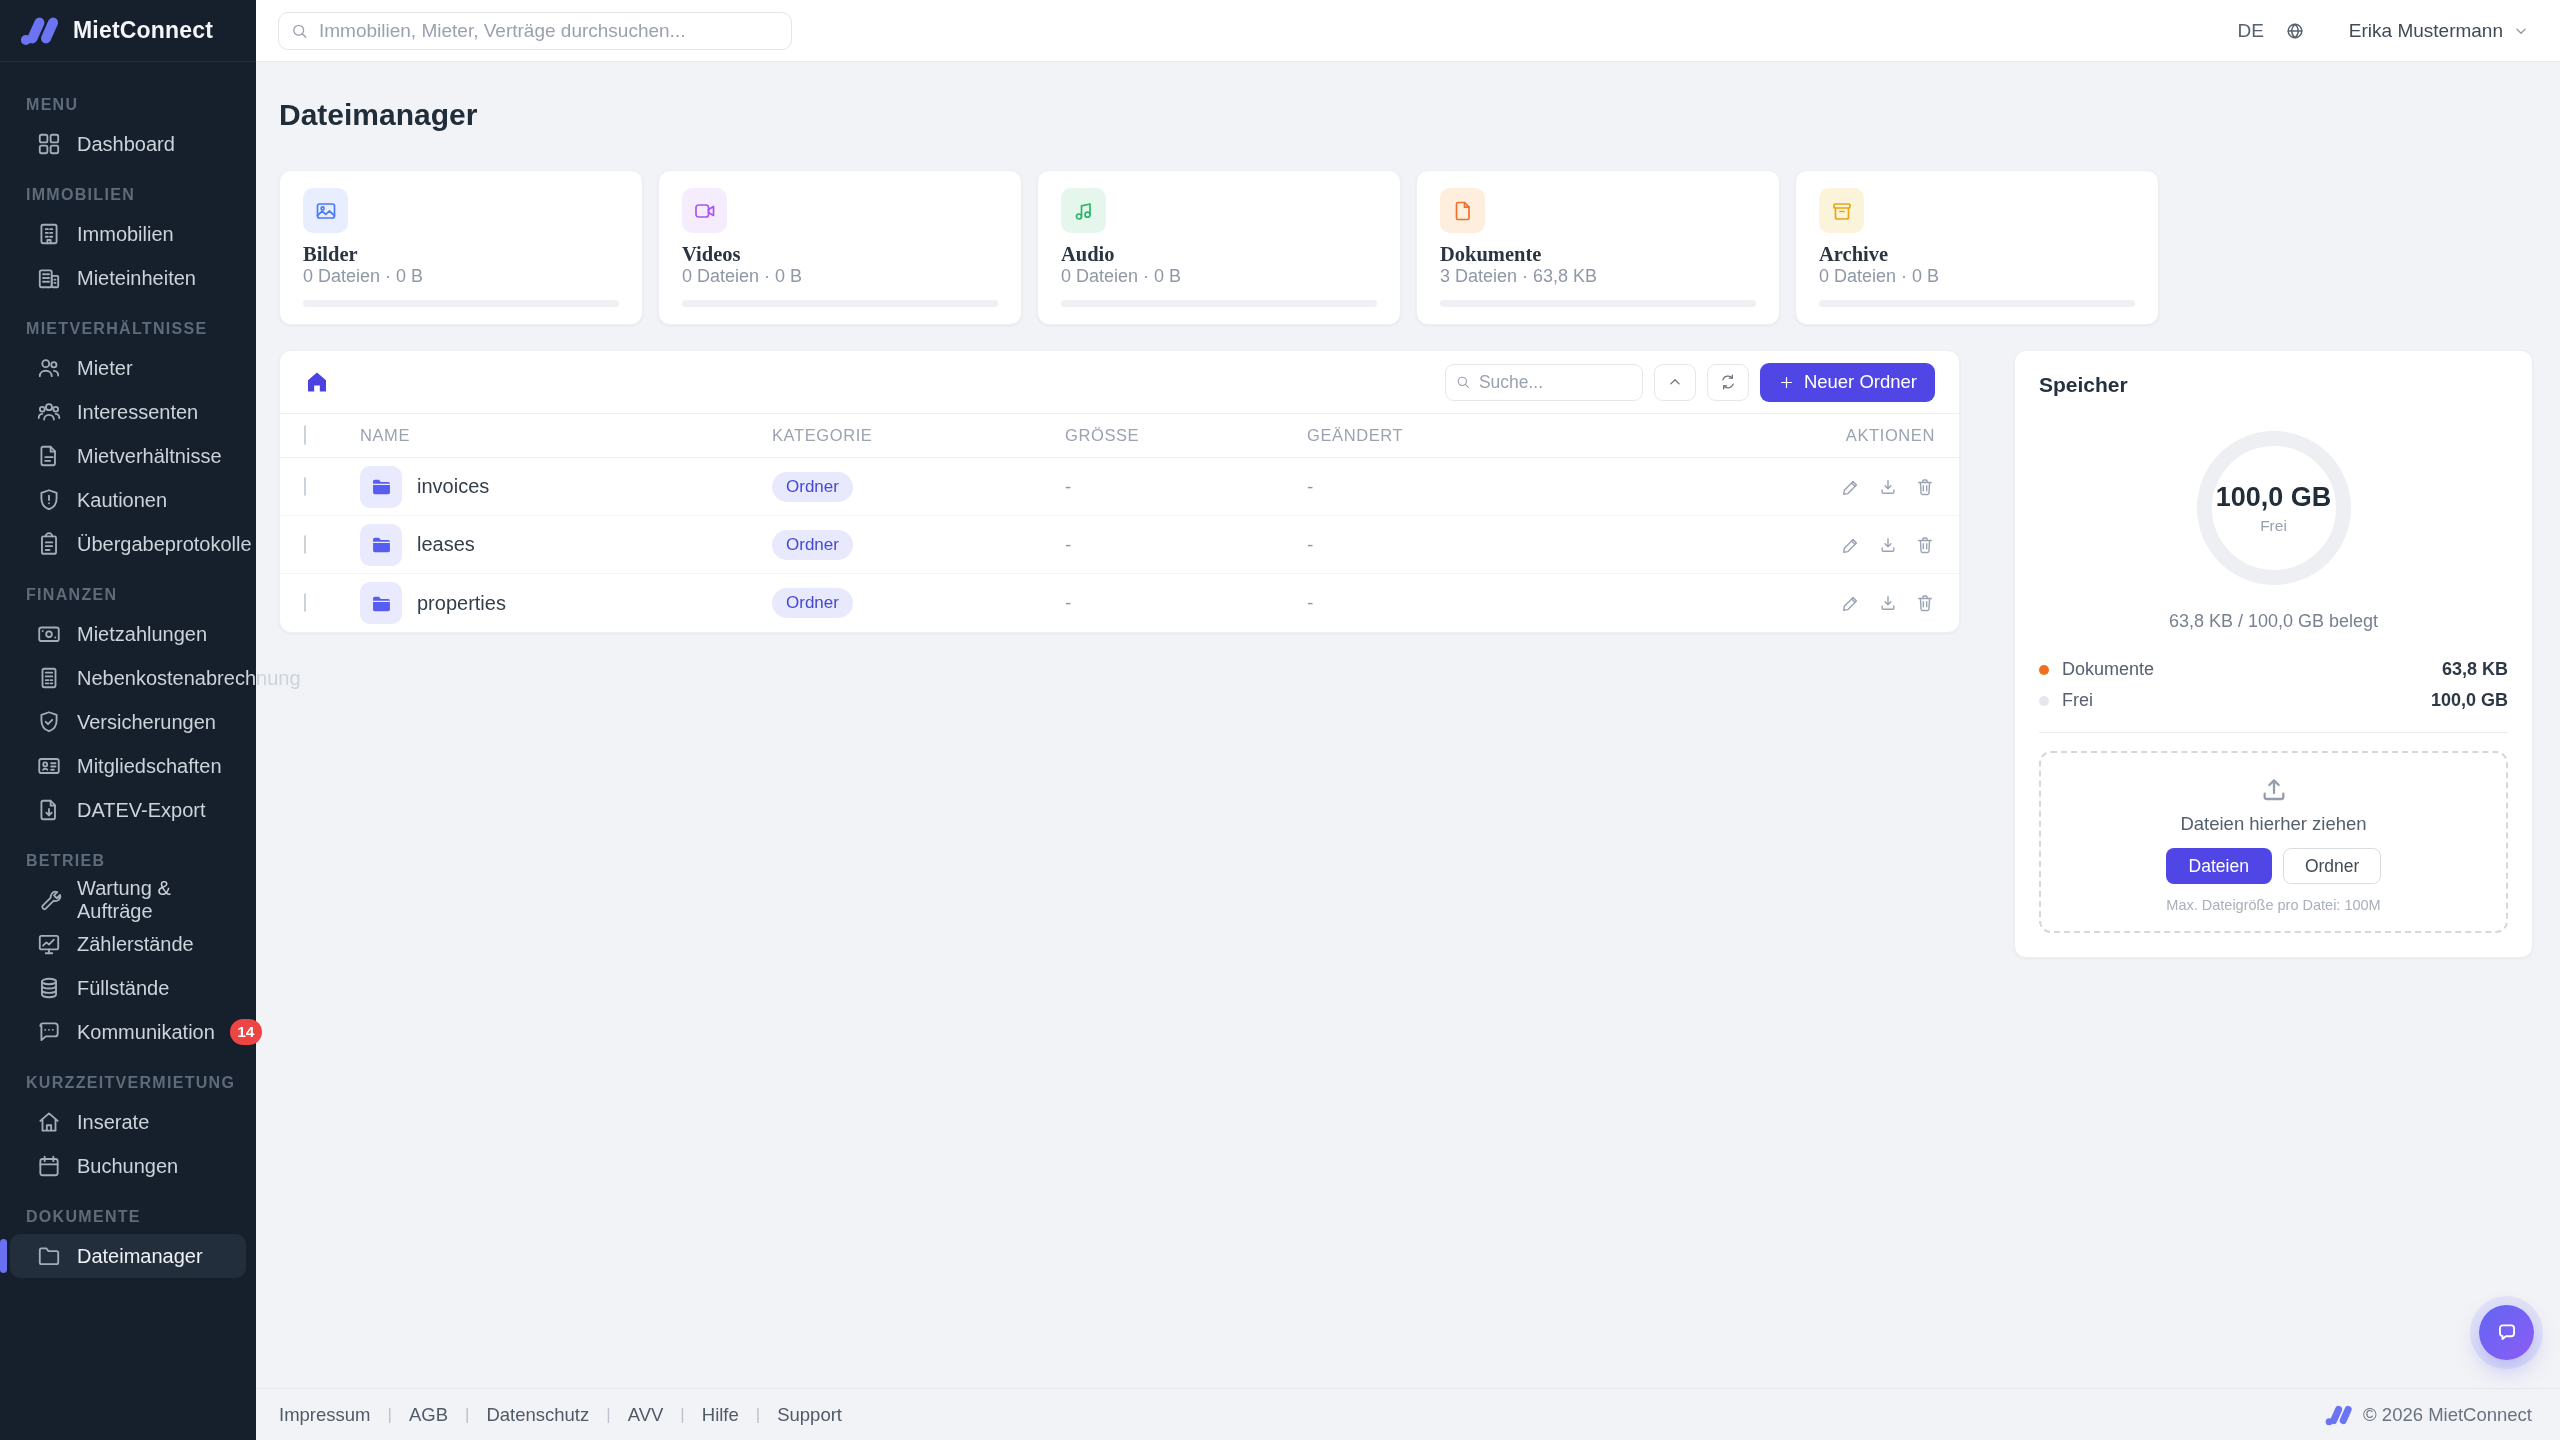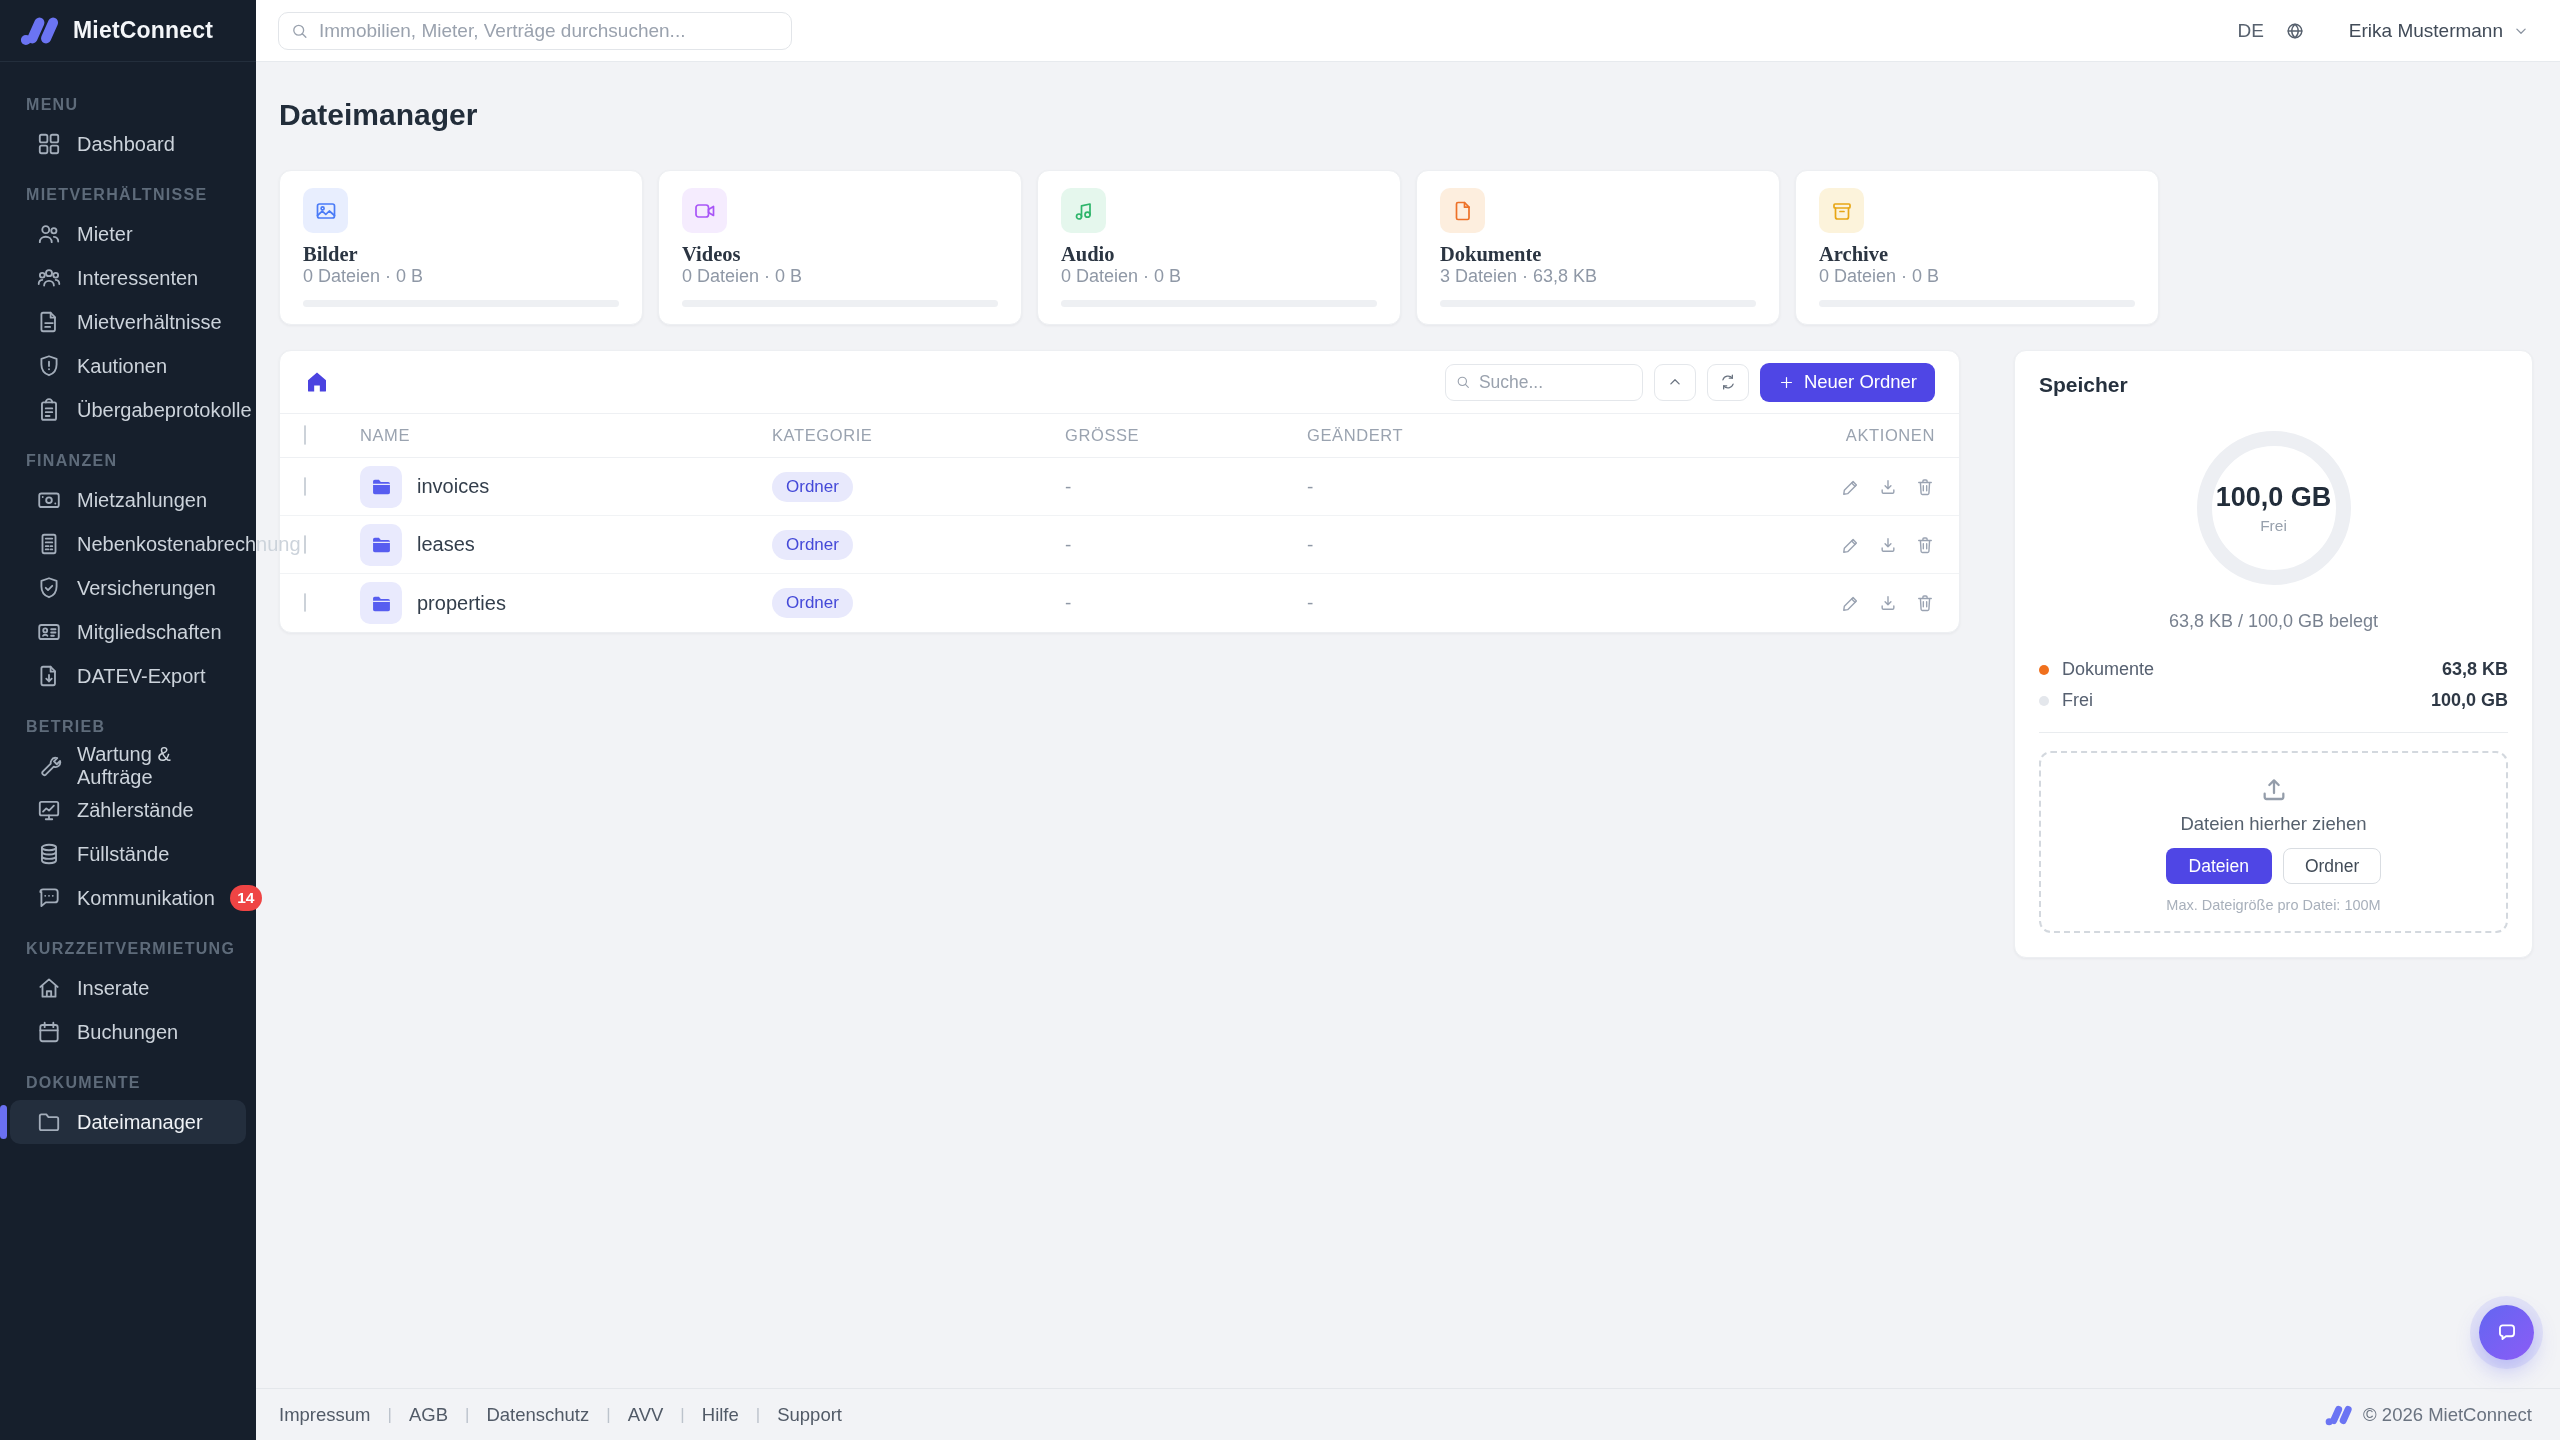--- a/index.html
+++ b/index.html
@@ -138,20 +138,44 @@
             <div class="nav-item">
     <span class="ni">
                 <svg class="stroked" viewBox="0 0 24 24">
                   <rect x="3.5" y="3.5" width="7" height="7" rx="1.5"></rect>
                   <rect x="13.5" y="3.5" width="7" height="7" rx="1.5"></rect>
                   <rect x="3.5" y="13.5" width="7" height="7" rx="1.5"></rect>
                   <rect x="13.5" y="13.5" width="7" height="7" rx="1.5"></rect>
                 </svg>
               </span>
     <span class="lbl">Dashboard</span>
+  </div>
+          </div>
+  </div>
+        <div class="nav-section">
+    <div class="nav-section-label">IMMOBILIEN</div>
+    <div class="nav-items">
+            <div class="nav-item">
+    <span class="ni">
+                <svg class="stroked" viewBox="0 0 24 24">
+                  <rect x="5" y="3.5" width="14" height="17" rx="1.5"></rect>
+                  <path d="M9 7.5h2M13 7.5h2M9 11h2M13 11h2M9 14.5h2M13 14.5h2M10.5 20.5v-3h3v3"></path>
+                </svg>
+              </span>
+    <span class="lbl">Immobilien</span>
+  </div>
+            <div class="nav-item">
+    <span class="ni">
+                <svg class="stroked" viewBox="0 0 24 24">
+                  <rect x="3.5" y="5" width="11" height="15.5" rx="1.5"></rect>
+                  <rect x="14.5" y="10" width="6" height="10.5" rx="1"></rect>
+                  <path d="M6.5 8.5h2M10 8.5h2M6.5 12h2M10 12h2M6.5 15.5h2M10 15.5h2M17 13.5h1M17 16.5h1"></path>
+                </svg>
+              </span>
+    <span class="lbl">Mieteinheiten</span>
   </div>
           </div>
   </div>
         <div class="nav-section">
     <div class="nav-section-label">MIETVERHÄLTNISSE</div>
     <div class="nav-items">
             <div class="nav-item">
     <span class="ni">
                 <svg class="stroked" viewBox="0 0 24 24">
                   <circle cx="9" cy="8" r="3.2"></circle>

